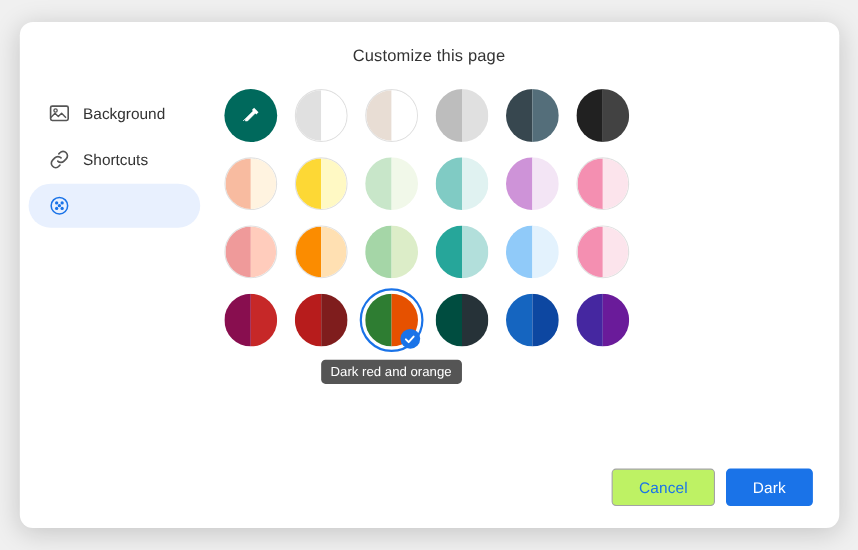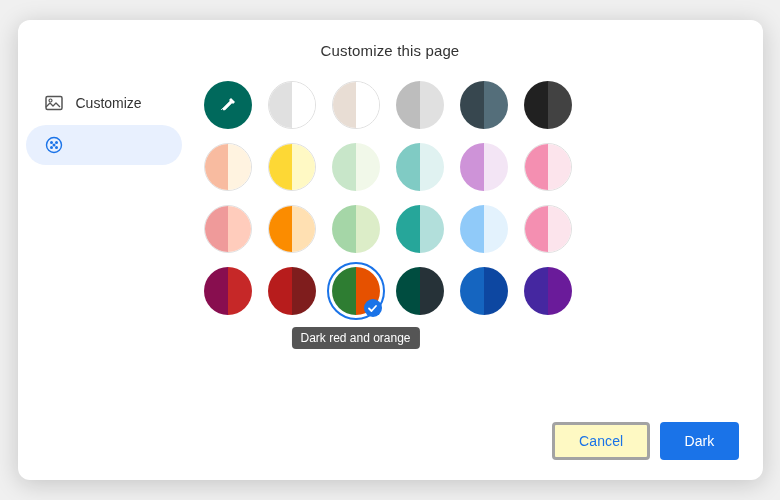--- a/index.html
+++ b/index.html
@@ -151,23 +151,23 @@
     .btn {
       padding: 8px 24px;
       border-radius: 4px;
       font-size: 14px;
       cursor: pointer;
       border: none;
       font-weight: 500;
       letter-spacing: 0.01em;
     }
     .btn-cancel {
-      background: #fef9c3;
+      background: #bef264;
       color: #1a73e8;
-      border: 3px solid #a3a3a3;
+      border: 1px solid #a3a3a3;
     }
     .btn-done {
       background: #1a73e8;
       color: #fff;
     }
   </style>
 </head>
 <body>
 
 <div class="dialog">
@@ -176,23 +176,32 @@
     <div class="sidebar">
 
       <div class="sidebar-item">
         <span class="sidebar-item-icon">
           <svg width="20" height="20" viewBox="0 0 20 20" fill="none">
             <rect x="2" y="3.5" width="16" height="13" rx="1.5" stroke="#555" stroke-width="1.5" fill="none"></rect>
             <circle cx="6.5" cy="7.5" r="1.5" stroke="#555" stroke-width="1.2" fill="none"></circle>
             <path d="M2 14l4-4 3 3 3-3 4 4" stroke="#555" stroke-width="1.3" fill="none" stroke-linejoin="round"></path>
           </svg>
         </span>
-        <span>Customize</span>
+        <span>Background</span>
       </div>
 
+      <div class="sidebar-item">
+        <span class="sidebar-item-icon">
+          <svg width="20" height="20" viewBox="0 0 20 20" fill="none">
+            <path d="M8.5 11.5a4 4 0 005.66 0l2-2a4 4 0 00-5.66-5.66l-1 1" stroke="#555" stroke-width="1.5" stroke-linecap="round"></path>
+            <path d="M11.5 8.5a4 4 0 00-5.66 0l-2 2a4 4 0 005.66 5.66l1-1" stroke="#555" stroke-width="1.5" stroke-linecap="round"></path>
+          </svg>
+        </span>
+        <span>Shortcuts</span>
+      </div>
 
       <div class="sidebar-item active">
         <span class="sidebar-item-icon">
           <svg width="20" height="20" viewBox="0 0 20 20" fill="none">
             <circle cx="10" cy="10" r="7.5" stroke="#1a73e8" stroke-width="1.4" fill="none"></circle>
             <circle cx="7.5" cy="7.5" r="1.5" fill="#1a73e8"></circle>
             <circle cx="12.5" cy="7.5" r="1.5" fill="#1a73e8"></circle>
             <circle cx="7.5" cy="12.5" r="1.5" fill="#1a73e8"></circle>
             <circle cx="12.5" cy="12.5" r="1.5" fill="#1a73e8"></circle>
             <circle cx="10" cy="10" r="1.5" fill="#1a73e8"></circle>

